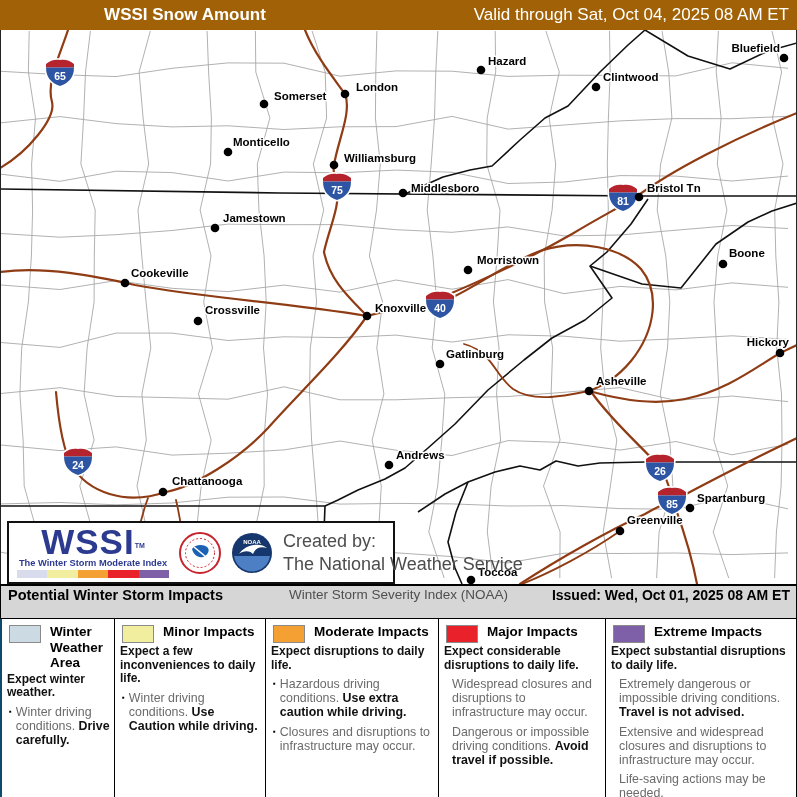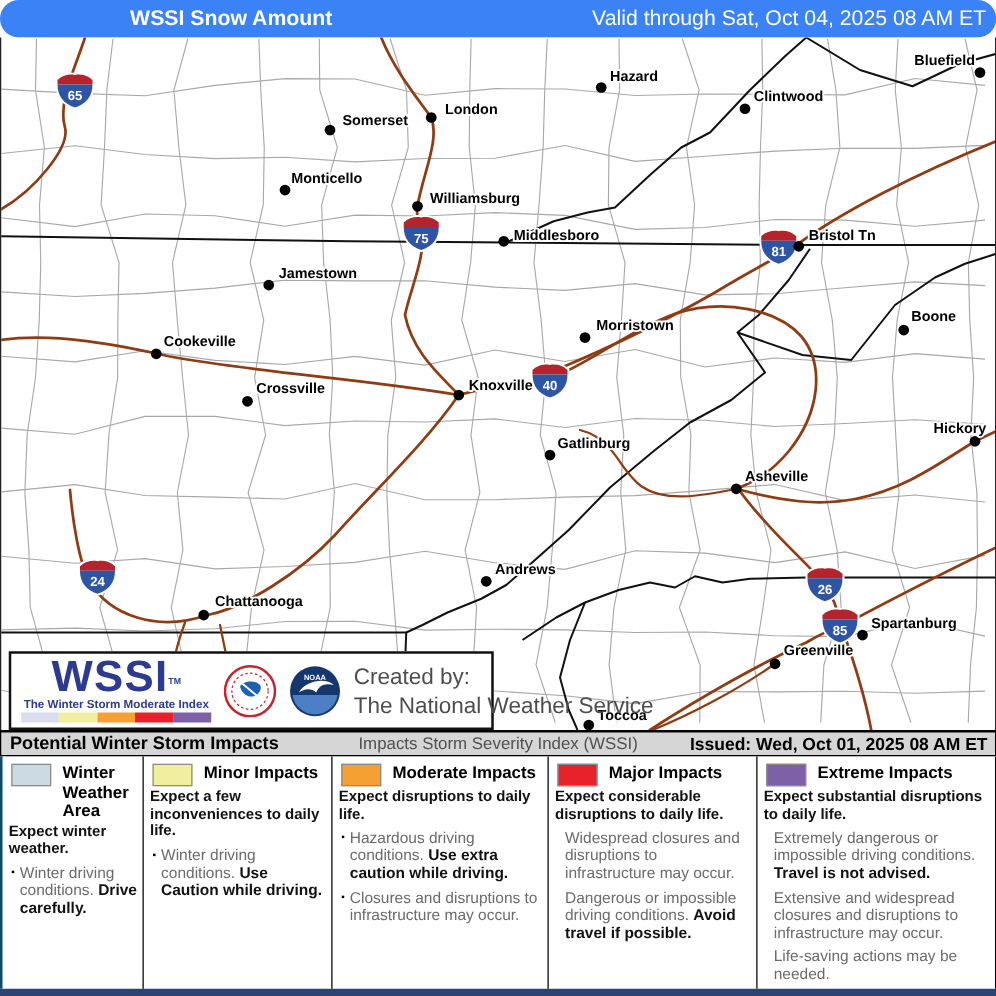--- a/index.html
+++ b/index.html
@@ -1,37 +1,37 @@
 <!DOCTYPE html>
 <html><head>
 <meta charset="utf-8">
 <style>
   html,body{margin:0;padding:0;background:#fff;}
   .page{position:relative;width:797px;height:797px;font-family:"Liberation Sans",sans-serif;overflow:hidden;box-sizing:border-box;}
   
-  .topbar{position:relative;height:30px;background:#3b82f6;color:#fff;border-radius:15px;}
+  .topbar{position:relative;height:30px;background:#a16207;color:#fff;}
   .topbar .title{position:absolute;left:0;top:0;width:370px;text-align:center;font-size:17px;font-weight:bold;line-height:30px;}
   .topbar .valid{position:absolute;right:8px;top:0;font-size:17px;line-height:30px;}
   
   .map-wrap{position:relative;height:554px;background:#fff;border-left:1px solid #222;border-right:1px solid #222;box-sizing:border-box;}
   .map-wrap svg{display:block;}
   .city-label{font-family:"Liberation Sans",sans-serif;font-size:11.5px;font-weight:bold;fill:#000;stroke:#fff;stroke-width:3px;paint-order:stroke;stroke-linejoin:round;}
   .shield-num{font-family:"Liberation Sans",sans-serif;}
   
   .attrib{position:absolute;left:6px;bottom:0px;width:388px;height:63px;background:#fff;border:2px solid #111;box-sizing:border-box;display:flex;align-items:center;gap:10px;padding:2px 8px;}
   .wssi-block{width:152px;flex:0 0 auto;text-align:center;}
   .wssi-word{color:#2c3a90;font-size:35px;font-weight:bold;line-height:0.85;letter-spacing:1px;}
   .wssi-tm{font-size:7px;vertical-align:6px;letter-spacing:0;}
   .wssi-tag{color:#2c3a90;font-size:9.3px;font-weight:bold;margin-top:1px;white-space:nowrap;}
   .wssi-bar{display:flex;height:8px;margin-top:2px;}
   .wssi-bar span{flex:1;}
   .logo{flex:0 0 auto;}
   .created{color:#4d4d4d;font-size:18px;line-height:1.25;white-space:nowrap;}
   
-  .footbar{position:relative;height:21px;background:#d6d6d6;border-top:2px solid #000;border-bottom:1px solid #000;border-left:1px solid #000;border-right:1px solid #000;box-sizing:border-box;}
+  .footbar{position:relative;height:35px;background:#d6d6d6;border-top:2px solid #000;border-bottom:1px solid #000;border-left:1px solid #000;border-right:1px solid #000;box-sizing:border-box;}
   .footbar .fl{position:absolute;left:7px;top:0;font-size:14.5px;font-weight:bold;color:#000;line-height:18px;}
   .footbar .fc{position:absolute;left:0;right:0;top:0;text-align:center;font-size:13.5px;color:#4f4f4f;line-height:18px;}
   .footbar .fr{position:absolute;right:6px;top:0;font-size:14px;font-weight:bold;color:#000;line-height:18px;}
   
   .legend{display:flex;height:186px;background:#fff;border-left:2px solid #0c4a6e;border-right:1px solid #000;box-sizing:border-box;}
   .lcol{box-sizing:border-box;padding:4px 4px 0 5px;overflow:hidden;}
   .lcol:not(:last-child){border-right:1px solid #000;}
   .lhead{display:flex;align-items:flex-start;gap:9px;margin:1px 0 2px 2px;}
   .lswatch{flex:0 0 auto;width:30px;height:16px;border:1px solid #8a8a8a;margin-top:1px;}
   .ltitle{font-size:13.5px;font-weight:bold;color:#000;line-height:1.15;}
@@ -218,21 +218,21 @@
       </svg>
       <div class="created">
         <div>Created by:</div>
         <div>The National Weather Service</div>
       </div>
     </div>
   </div>
 
   <div class="footbar">
     <span class="fl">Potential Winter Storm Impacts</span>
-    <span class="fc">Impacts Storm Severity Index (WSSI)</span>
+    <span class="fc">Winter Storm Severity Index (NOAA)</span>
     <span class="fr">Issued: Wed, Oct 01, 2025 08 AM ET</span>
   </div>
 
   <div class="legend" id="legend">
       <div class="lcol" style="width: 113px; flex: 0 0 113px;">
         <div class="lhead">
           <span class="lswatch" style="background: rgb(204, 219, 227);"></span>
           <span class="ltitle">Winter Weather Area</span>
         </div>
         <div class="lintro">Expect winter weather.</div>

